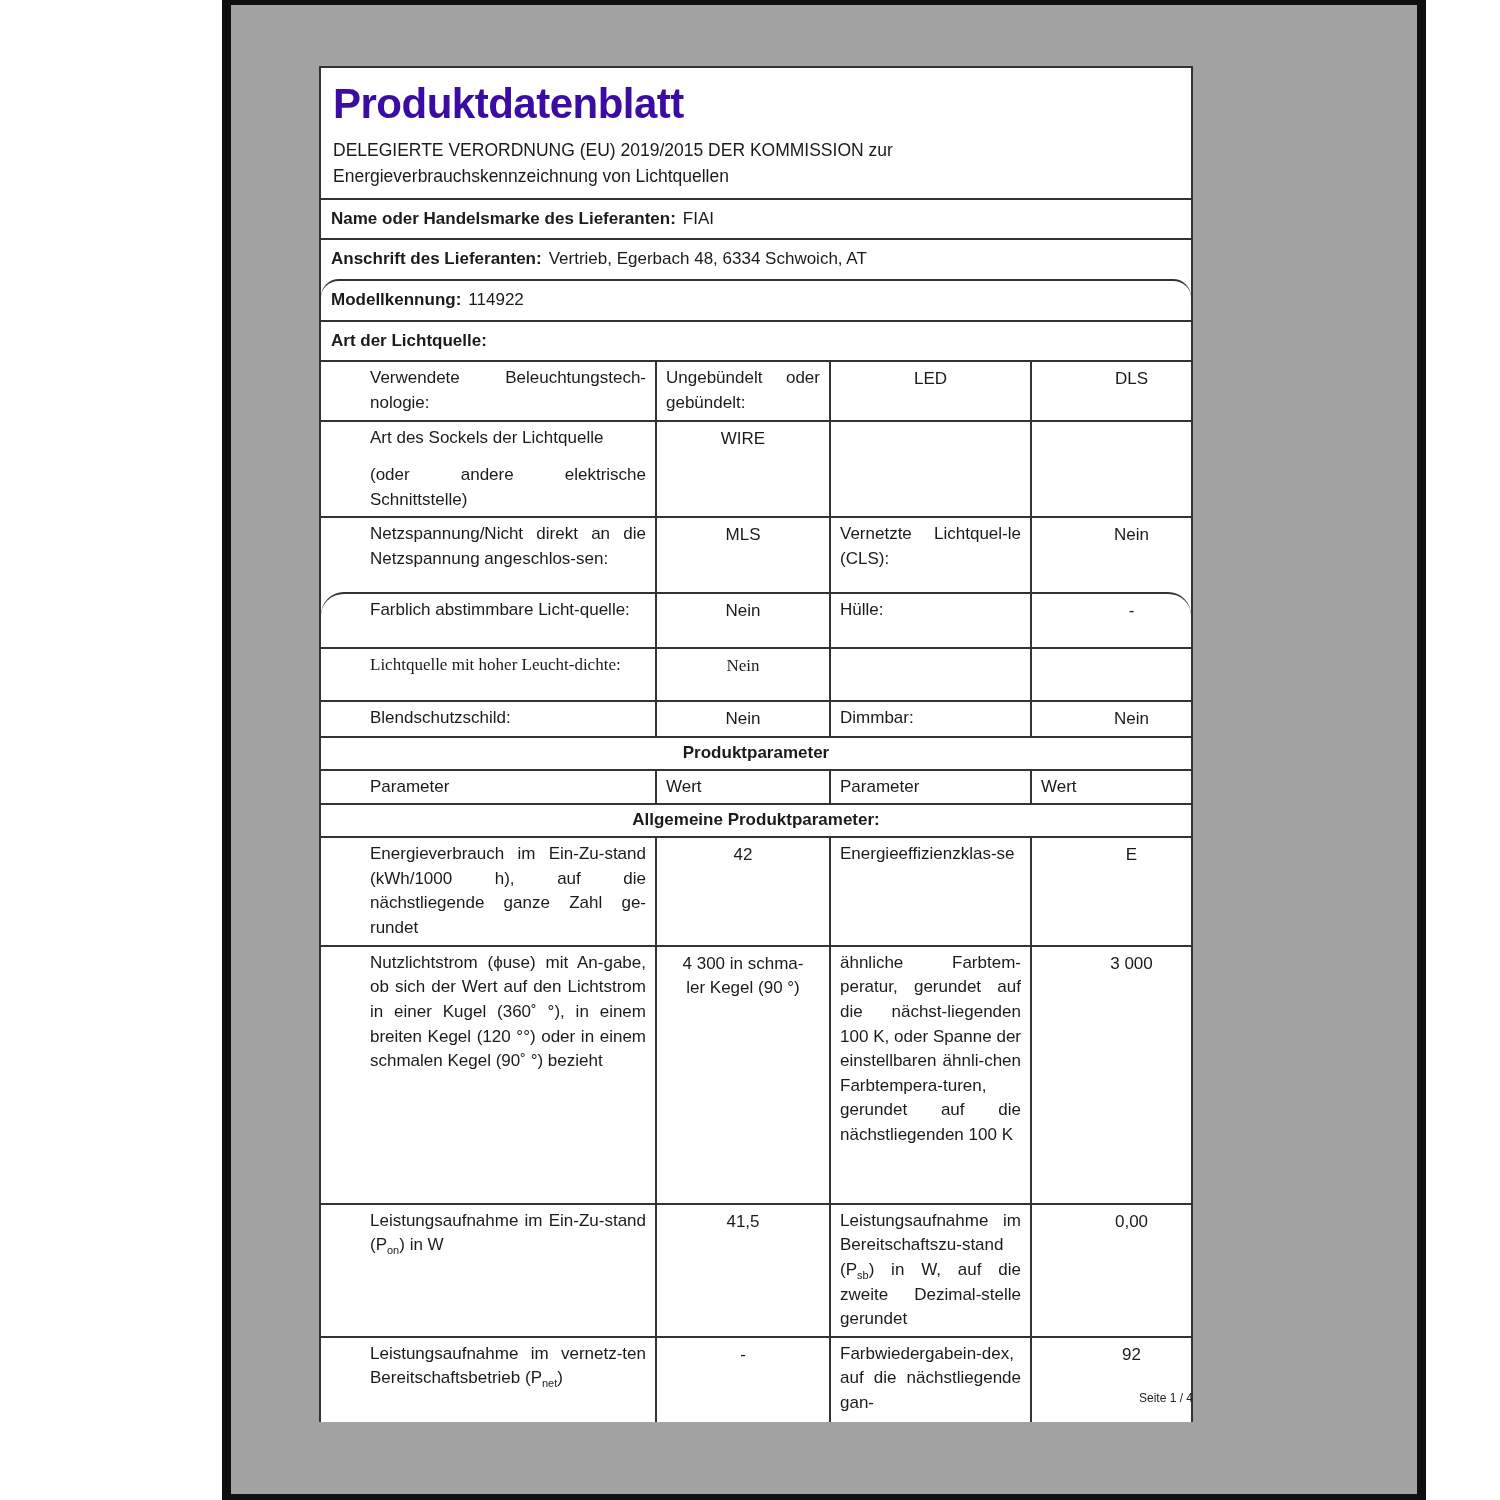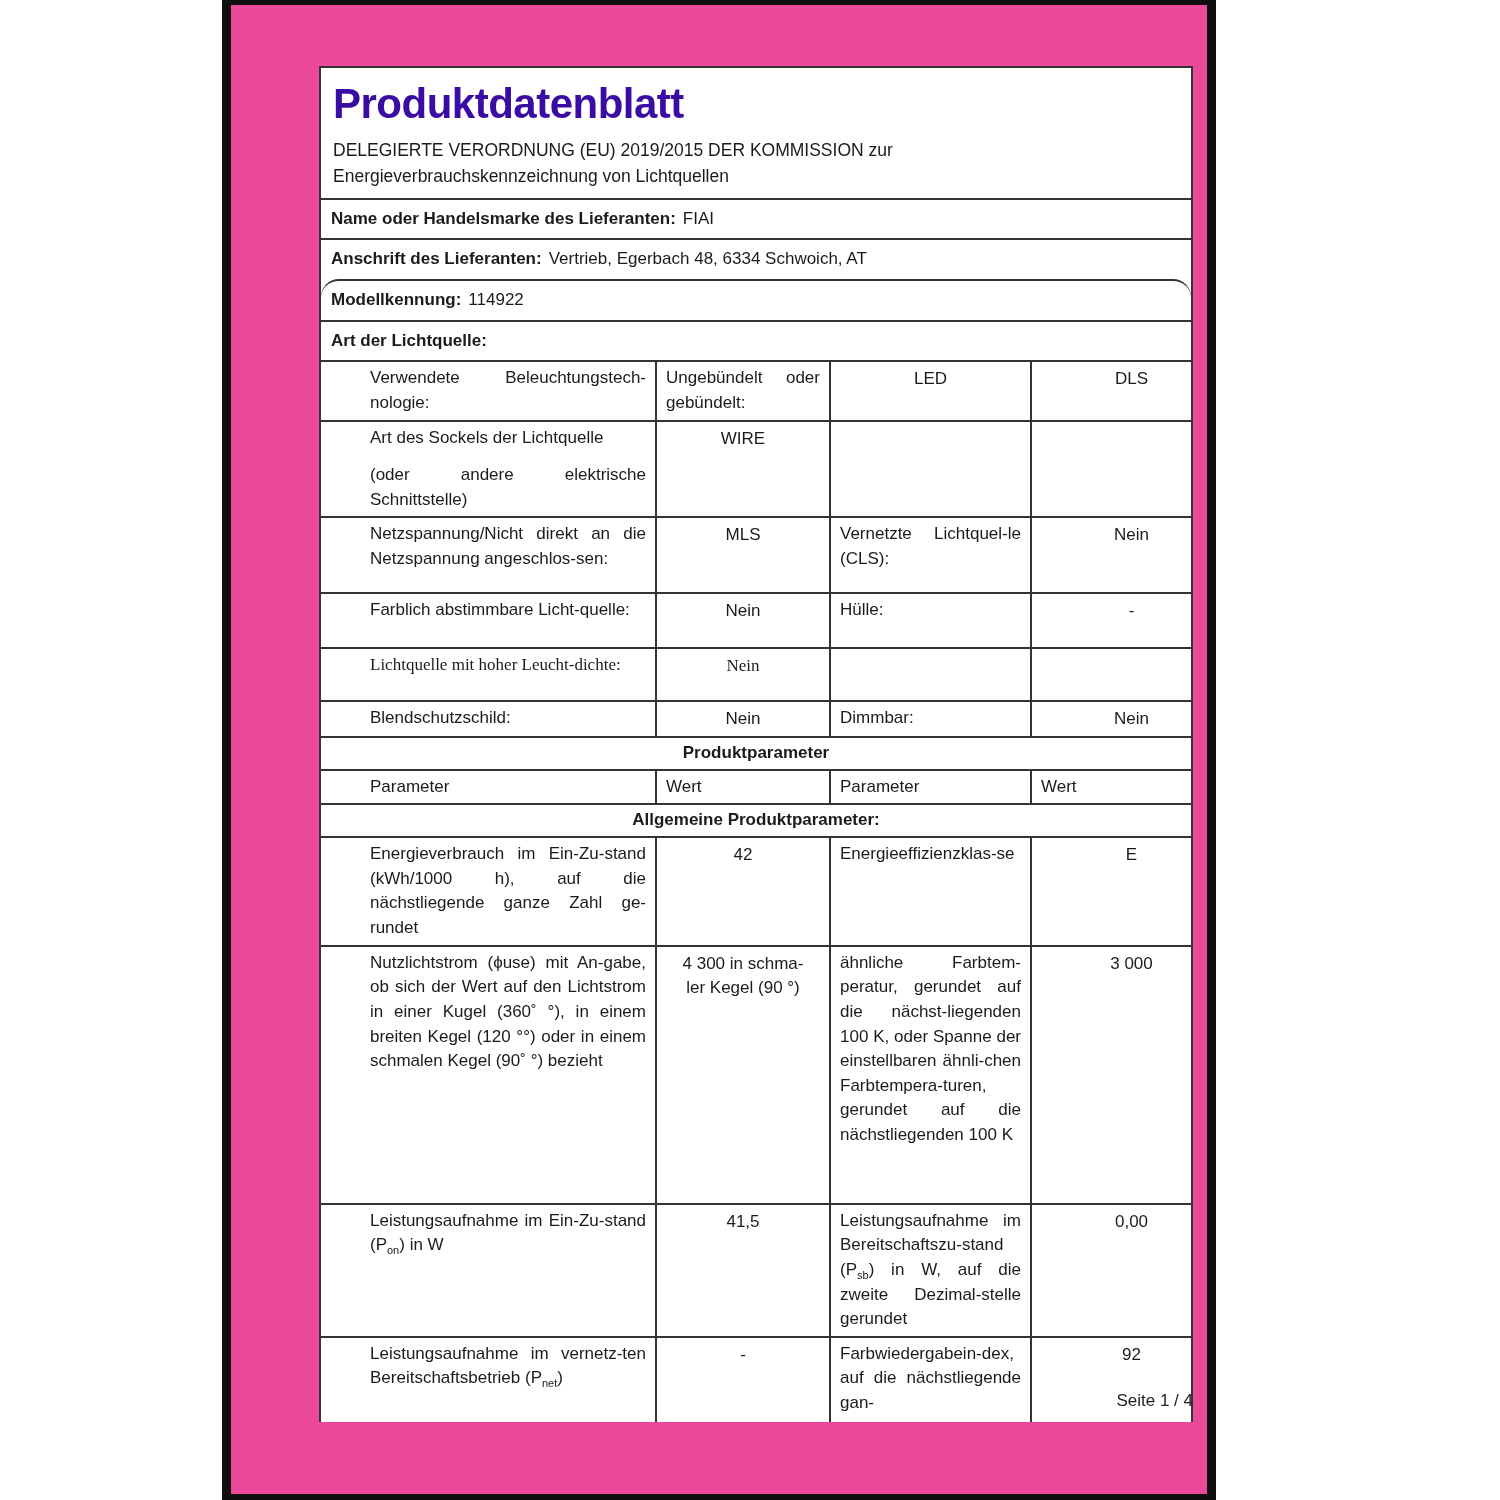--- a/index.html
+++ b/index.html
@@ -1,19 +1,19 @@
 <!DOCTYPE html>
 <html style="--title-color: #3a0ca3;"><head>
 <meta charset="utf-8">
 <style>
   html,body{margin:0;padding:0;background:#ffffff;}
   .canvas{position:relative;width:1500px;height:1500px;background:#ffffff;overflow:hidden;
           font-family:"Liberation Sans","DejaVu Sans",sans-serif;color:#1b1b1b;}
-  .frame{position:absolute;left:222px;top:0;width:994px;height:1500px;box-sizing:border-box;
-         background:#ec4899;border:9px solid #0f0f0f;border-top-width:5px;border-bottom-width:6px;}
+  .frame{position:absolute;left:222px;top:0;width:1204px;height:1500px;box-sizing:border-box;
+         background:#a3a3a3;border:9px solid #0f0f0f;border-top-width:5px;border-bottom-width:6px;}
   .sheet{position:relative;width:100%;height:100%;}
   .doc-table{position:absolute;left:88px;top:61px;width:874px;box-sizing:border-box;
              border:2px solid #333333;border-bottom:none;background:#ffffff;
              font-size:17px;line-height:1.45;}
   .row{border-top:2px solid #333333;box-sizing:border-box;}
   .row:first-child{border-top:none;}
   .grid{display:grid;grid-template-columns:294px 174px 201px 201px;padding-left:40px;}
   .c{box-sizing:border-box;padding:4px 9px;overflow:hidden;}
   .c + .c{border-left:2px solid #333333;}
   .just{text-align:justify;}
@@ -30,31 +30,31 @@
   sub{font-size:11px;line-height:0;}
   
   .r-head{min-height:122px;}
   .r-supplier{min-height:39px;}
   .r-address{min-height:38px;}
   .r-model{min-height:38px;border-radius:18px;}
   .r-arttype{min-height:33px;}
   .r-tech{min-height:55px;}
   .r-socket{min-height:88px;}
   .r-mains{min-height:76px;}
-  .r-tunable{min-height:55px;}
+  .r-tunable{min-height:55px;border-radius:23px;}
   .r-highlum{min-height:53px;font-family:Liberation Serif, serif;}
   .r-glare{min-height:28px;}
   .r-sec1{min-height:30px;}
   .r-colhead{min-height:28px;}
   .r-sec2{min-height:28px;}
   .r-energy{min-height:101px;}
   .r-flux{min-height:258px;}
   .r-pon{min-height:125px;}
   .r-pnet{height:86px;overflow:hidden;}  
-  .footer{position:absolute;left:88px;top:1386px;width:874px;text-align:right;font-size:17px;color:#222;}
+  .footer{position:absolute;left:88px;top:1386px;width:874px;text-align:right;font-size:12px;color:#222;}
 </style>
 </head>
 <body>
 
 <div class="canvas">
   <div class="frame">
     <div class="sheet">
 
       <div class="doc-table">
 

